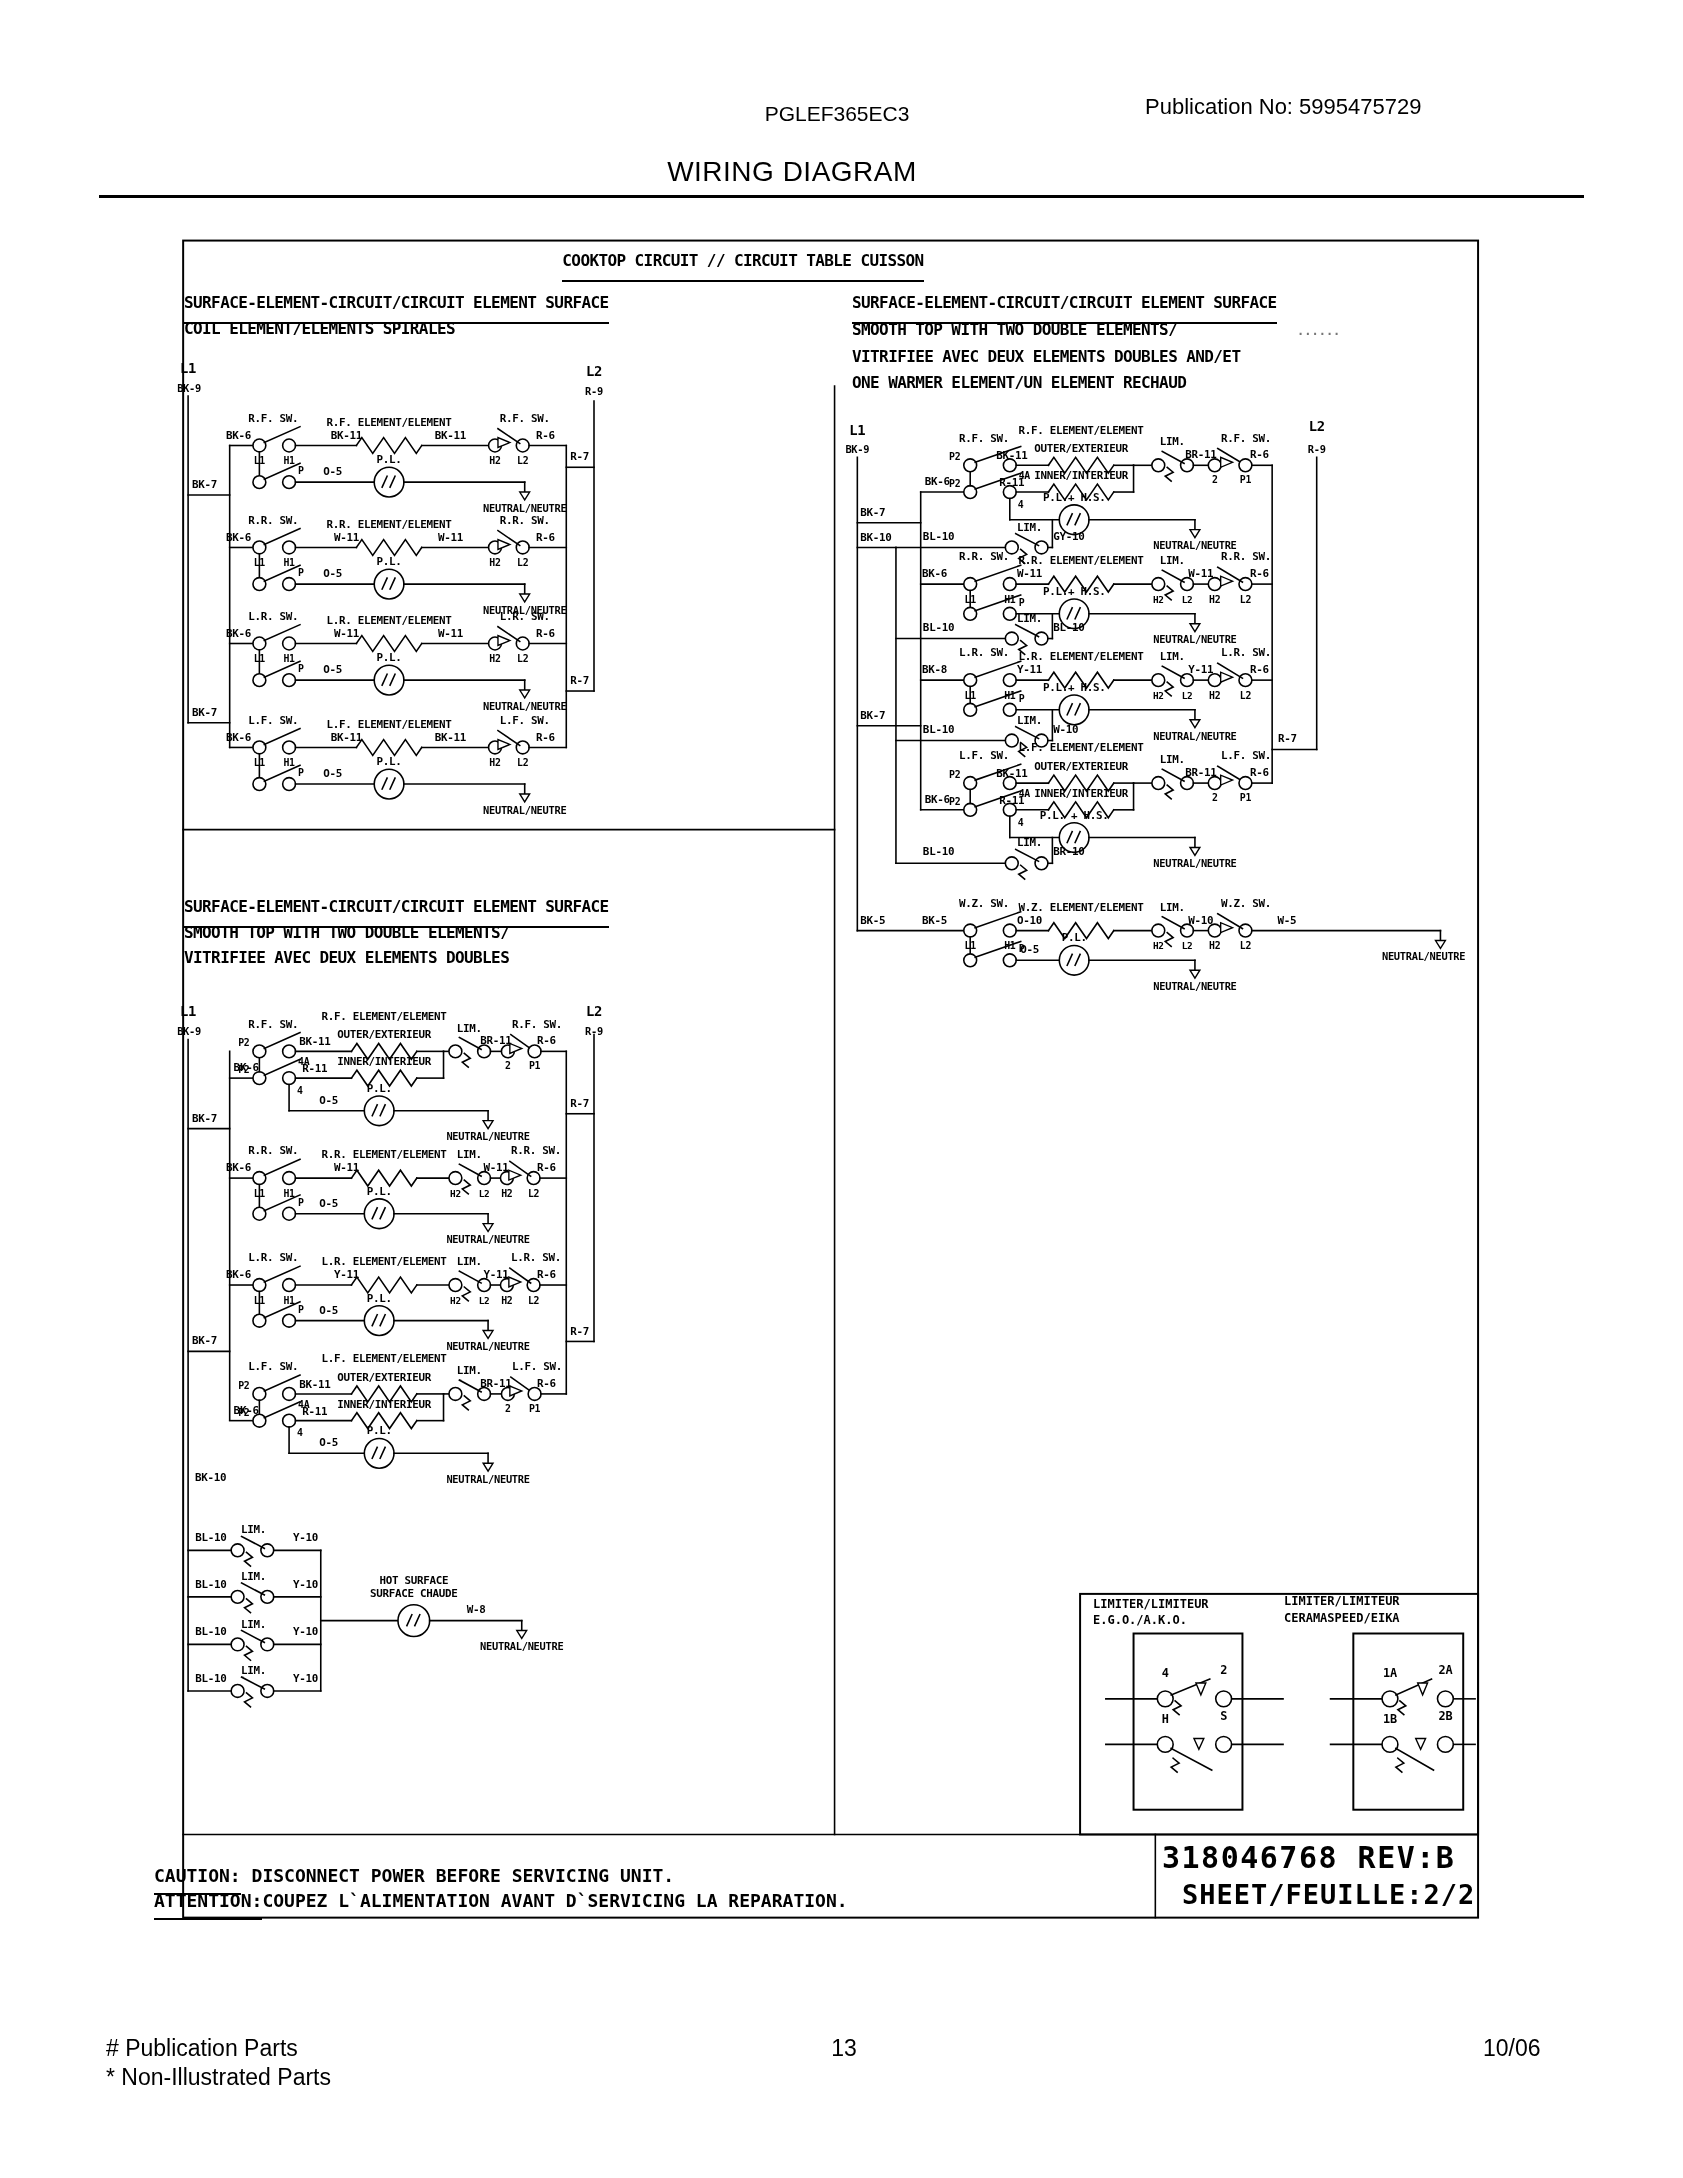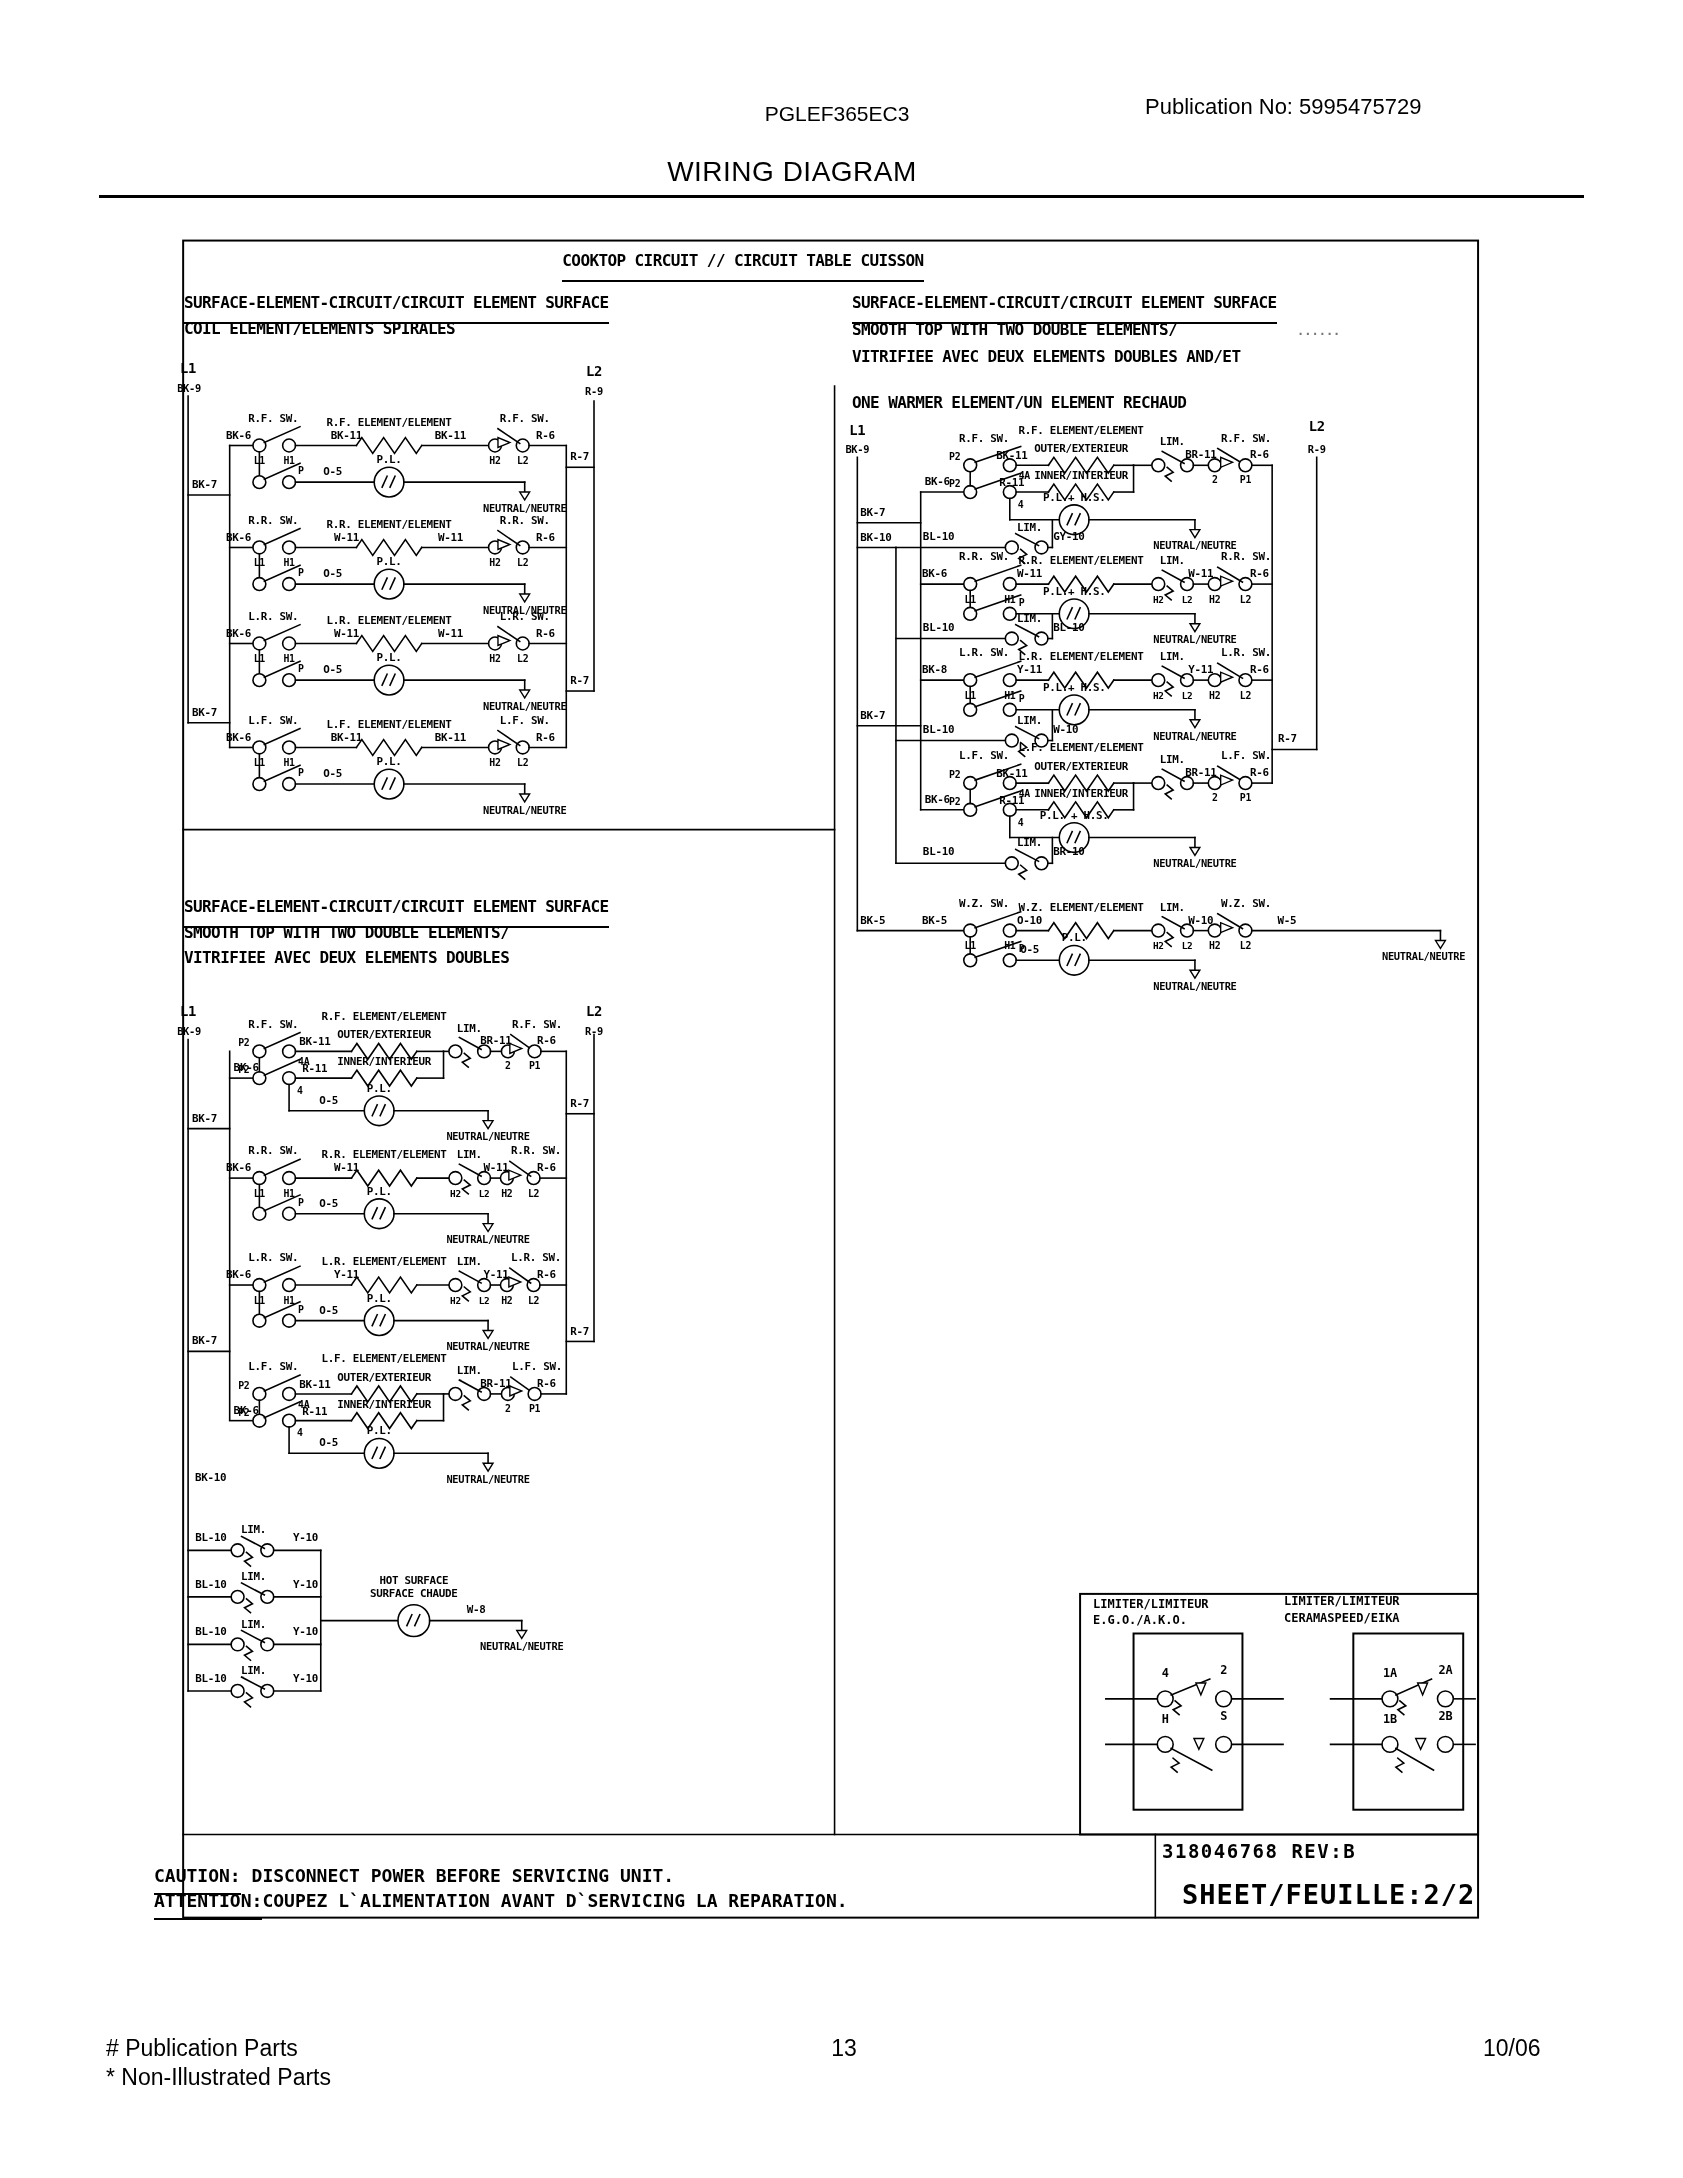--- a/index.html
+++ b/index.html
@@ -1044,31 +1044,31 @@
   <div class="t hdr" style="left:184px;top:290px;"><span class="u">SURFACE-ELEMENT-CIRCUIT/CIRCUIT ELEMENT SURFACE</span></div>
   <div class="t hdr" style="left:184px;top:316px;">COIL ELEMENT/ELEMENTS SPIRALES</div>
 
   <div class="t hdr" style="left:184px;top:894px;"><span class="u">SURFACE-ELEMENT-CIRCUIT/CIRCUIT ELEMENT SURFACE</span></div>
   <div class="t hdr" style="left:184px;top:920px;">SMOOTH TOP WITH TWO DOUBLE ELEMENTS/</div>
   <div class="t hdr" style="left:184px;top:945px;">VITRIFIEE AVEC DEUX ELEMENTS DOUBLES</div>
 
   <div class="t hdr" style="left:852px;top:290px;"><span class="u">SURFACE-ELEMENT-CIRCUIT/CIRCUIT ELEMENT SURFACE</span></div>
   <div class="t hdr" style="left:852px;top:317px;">SMOOTH TOP WITH TWO DOUBLE ELEMENTS/</div>
   <div class="t hdr" style="left:852px;top:344px;">VITRIFIEE AVEC DEUX ELEMENTS DOUBLES AND/ET</div>
-  <div class="t hdr" style="left:852px;top:370px;margin-top:20px;">ONE WARMER ELEMENT/UN ELEMENT RECHAUD</div>
+  <div class="t hdr" style="left:852px;top:370px;">ONE WARMER ELEMENT/UN ELEMENT RECHAUD</div>
   <div class="t" style="left:1297px;top:324px;font-size:12px;color:#777;">......</div>
 
   <div class="t" style="left:1093px;top:1596px;font-size:12px;line-height:17px;">LIMITER/LIMITEUR</div>
   <div class="t" style="left:1093px;top:1613px;font-size:12px;">E.G.O./A.K.O.</div>
   <div class="t" style="left:1284px;top:1594px;font-size:12px;">LIMITER/LIMITEUR</div>
   <div class="t" style="left:1284px;top:1611px;font-size:12px;">CERAMASPEED/EIKA</div>
 
   <div class="t" style="left:154px;top:1865px;font-size:18px;"><span class="u">CAUTION:</span><span> DISCONNECT POWER BEFORE SERVICING UNIT.</span></div>
   <div class="t" style="left:154px;top:1890px;font-size:18px;"><span class="u">ATTENTION:</span><span>COUPEZ L`ALIMENTATION AVANT D`SERVICING LA REPARATION.</span></div>
-  <div class="t" style="left:1162px;top:1840px;font-size:19px;letter-spacing:1.5px;">318046768 REV:B</div>
+  <div class="t" style="left:1162px;top:1840px;font-size:30px;letter-spacing:1.5px;">318046768 REV:B</div>
   <div class="t" style="left:1160px;top:1879px;font-size:27px;letter-spacing:1px;margin-left:22px;">SHEET/FEUILLE:2/2</div>
 
   <div class="t sans" style="left:106px;top:2035px;font-size:23px;"># Publication Parts</div>
   <div class="t sans" style="left:106px;top:2064px;font-size:23px;">* Non-Illustrated Parts</div>
   <div class="t sans" style="left:844px;top:2035px;font-size:23px;transform:translateX(-50%);">13</div>
   <div class="t sans" style="left:1483px;top:2035px;font-size:23px;">10/06</div>
 </div>
 
 
 </body></html>

